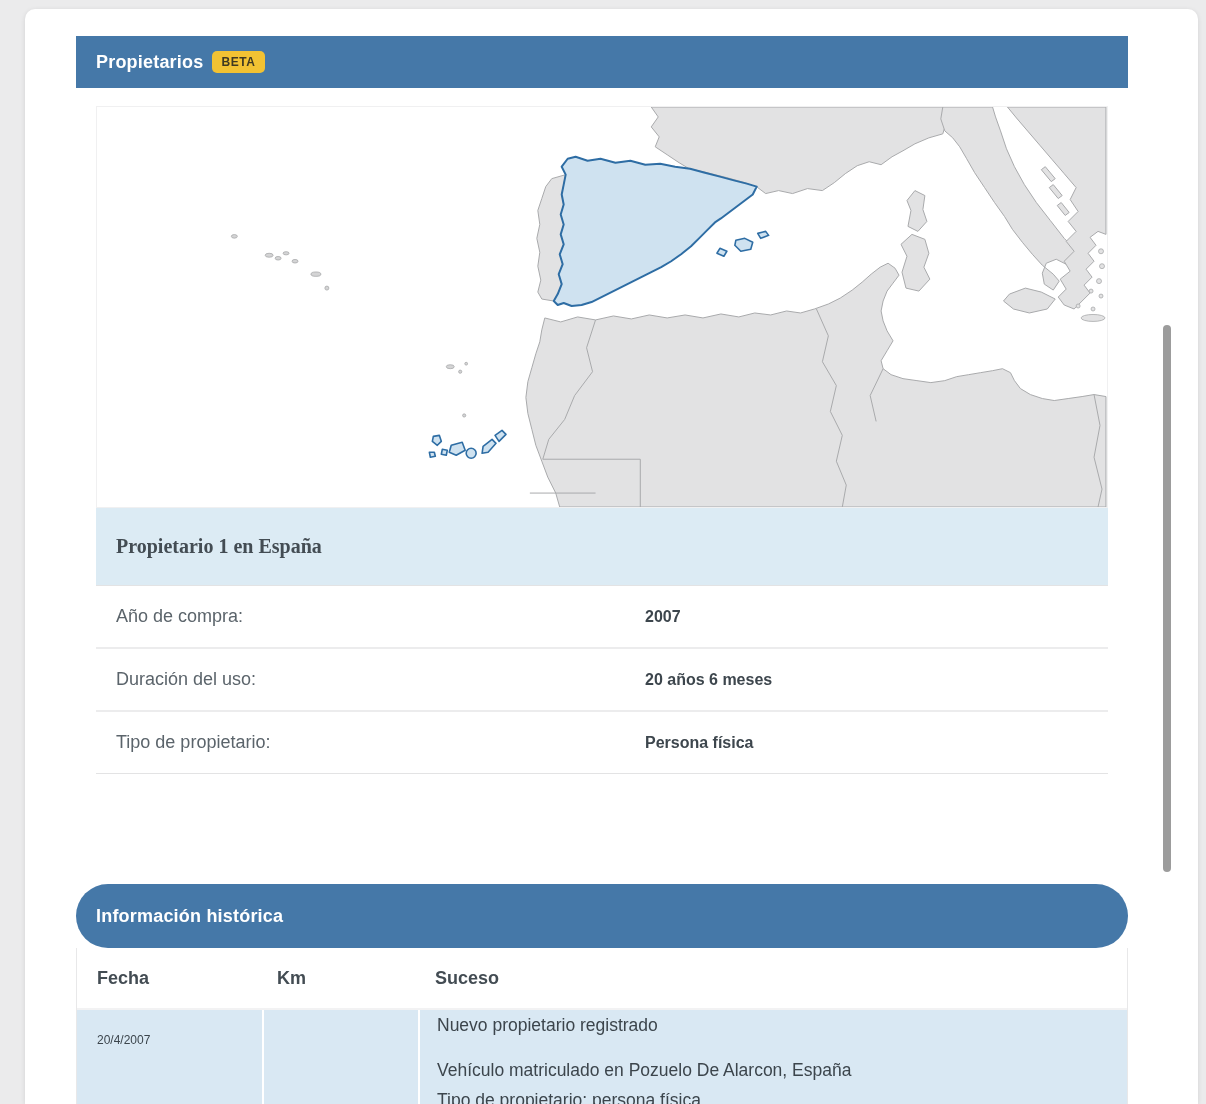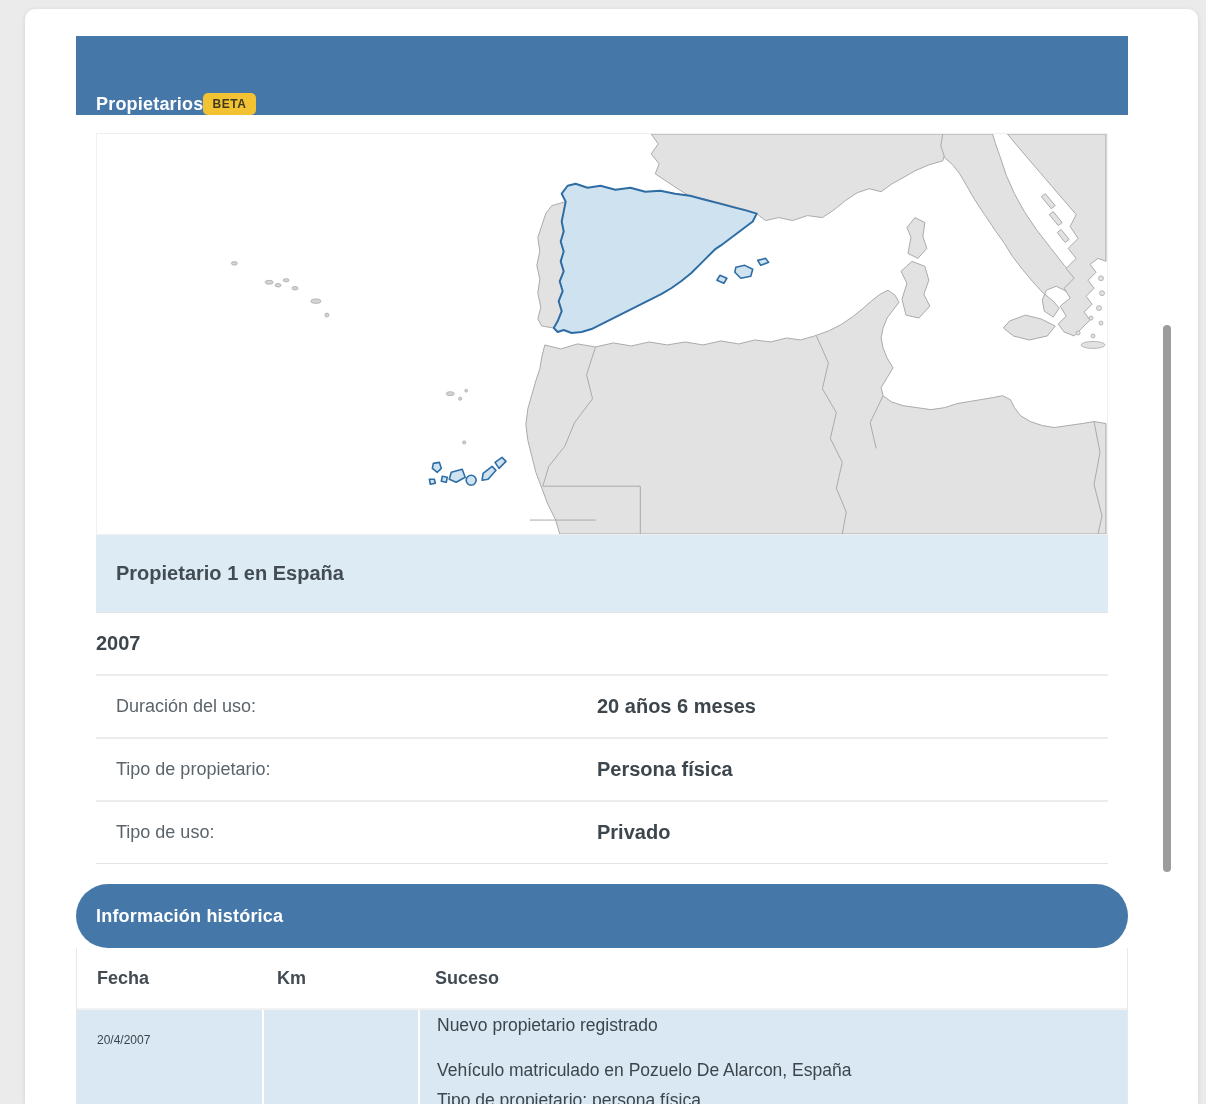--- a/index.html
+++ b/index.html
@@ -15,40 +15,40 @@
   body{font-family:"Liberation Sans","DejaVu Sans",sans-serif;background:#ebebec;}
   .stage{position:relative;width:1206px;height:1104px;overflow:hidden;background:#ebebec;}
   .page{position:absolute;left:25px;top:9px;width:1173px;height:1095px;background:#fff;
         border-radius:10px 10px 0 0;box-shadow:0 1px 5px rgba(0,0,0,.10);}
   .scroll-thumb{position:absolute;left:1163px;top:325px;width:8px;height:547px;
         background:var(--scrollbar);border-radius:4px;}
   .card{position:absolute;left:51px;width:1052px;background:#fff;}
   .card-owners{top:27px;}
   .card-history{top:875px;height:229px;overflow:hidden;}
   .card-header{background:var(--header-blue);display:flex;align-items:center;padding-left:20px;}
-  .card-owners .card-header{height:79px;align-items:flex-end;}
+  .card-owners .card-header{height:52px;}
   .card-history .card-header{height:64px;border-radius:32px;}
   .card-title{color:var(--header-text);font-size:18px;font-weight:bold;letter-spacing:.2px;}
-  .beta{background:var(--badge-bg);color:var(--badge-text);
+  .beta{margin-left:9px;background:var(--badge-bg);color:var(--badge-text);
         font-size:12px;font-weight:bold;letter-spacing:.6px;padding:4px 9px;border-radius:5px;}
   .map-wrap{margin:18px 20px 0 20px;width:1012px;height:402px;border:1px solid #f0f0f1;
         box-sizing:border-box;background:#fff;overflow:hidden;}
   .map-wrap svg{display:block;}
   .land{fill:var(--map-land);stroke:var(--map-border);stroke-width:1;stroke-linejoin:round;}
   .borderline{fill:none;stroke:var(--map-border);stroke-width:1;stroke-linejoin:round;}
   .spain{fill:var(--spain-fill);stroke:var(--spain-stroke);stroke-width:2;stroke-linejoin:round;}
   .spain-isle{fill:var(--spain-fill);stroke:var(--spain-stroke);stroke-width:1.6;stroke-linejoin:round;}
   .section-band{margin:0 20px;height:77px;background:var(--section-bg);
-        display:flex;align-items:center;padding-left:20px;box-sizing:border-box;width:1012px;}
+        display:flex;align-items:center;padding-left:20px;box-sizing:border-box;width:1012px;font-family:Liberation Serif, serif;}
   .section-band .t{font-size:20px;font-weight:bold;color:#434c53;}
   .kv-rows{margin:0 20px 3px 20px;border-top:1px solid #e3e3e4;}
   .kv-row{height:61px;display:flex;align-items:center;border-bottom:2px solid #ececed;background:#fff;}
   .kv-row:last-child{border-bottom:1px solid #e3e3e4;}
   .kv-label{width:481px;padding-left:20px;font-size:18px;color:var(--label-color);}
-  .kv-value{font-size:20px;font-weight:bold;color:var(--value-color);}
+  .kv-value{font-size:16px;font-weight:bold;color:var(--value-color);margin-left:48px;}
   .h-table{border-left:1px solid #e8e8e9;border-right:1px solid #e8e8e9;box-sizing:border-box;}
   .h-head{display:flex;height:60px;align-items:center;background:#fff;border-bottom:2px solid #f2f2f3;}
   .h-head .c{font-size:18px;font-weight:bold;color:#434c53;box-sizing:border-box;}
   .h-row{display:flex;background:var(--row-bg);min-height:170px;align-items:stretch;}
   .c1{width:185px;box-sizing:border-box;padding-left:20px;}
   .c2{width:156px;box-sizing:border-box;padding-left:15px;}
   .c3{flex:1;box-sizing:border-box;padding-left:17px;}
   .h-row .c2,.h-row .c3{border-left:2px solid #fff;}
   .h-row .cell-text{font-size:12px;color:var(--cell-color);line-height:30px;padding-top:15px;}
   .suceso-line{font-size:17.5px;color:var(--cell-color);line-height:30px;}
@@ -159,33 +159,30 @@
           </g>
         </svg>
       </div>
 
       <div class="section-band">
         <span class="t">Propietario 1 en España</span>
       </div>
 
       <div class="kv-rows">
         <div class="kv-row">
+          <div class="kv-label">Año de compra:</div>
           <div class="kv-value">2007</div>
         </div>
         <div class="kv-row">
           <div class="kv-label">Duración del uso:</div>
           <div class="kv-value">20 años 6 meses</div>
         </div>
         <div class="kv-row">
           <div class="kv-label">Tipo de propietario:</div>
           <div class="kv-value">Persona física</div>
-        </div>
-        <div class="kv-row">
-          <div class="kv-label">Tipo de uso:</div>
-          <div class="kv-value">Privado</div>
         </div>
       </div>
     </div>
 
     <div class="card card-history">
       <div class="card-header">
         <span class="card-title">Información histórica</span>
       </div>
       <div class="h-table">
         <div class="h-head">

